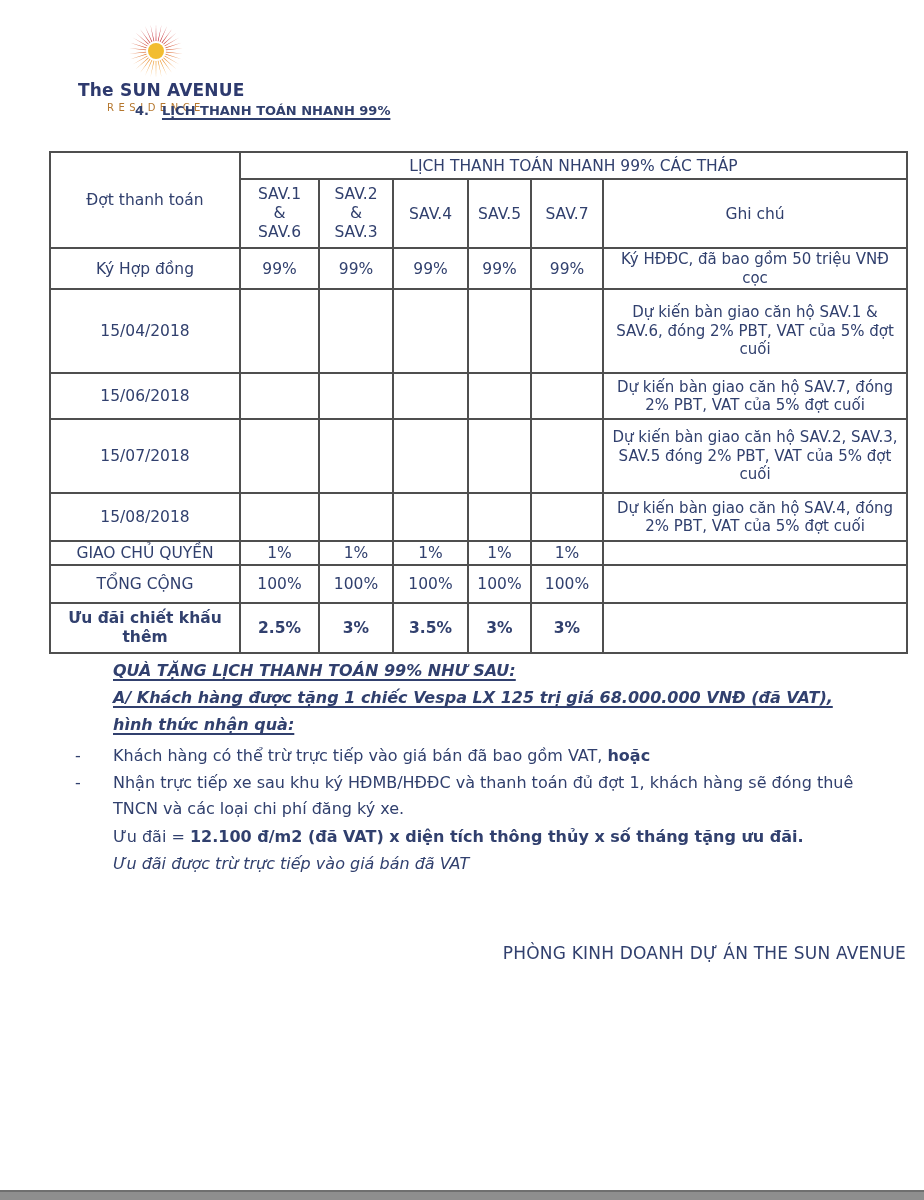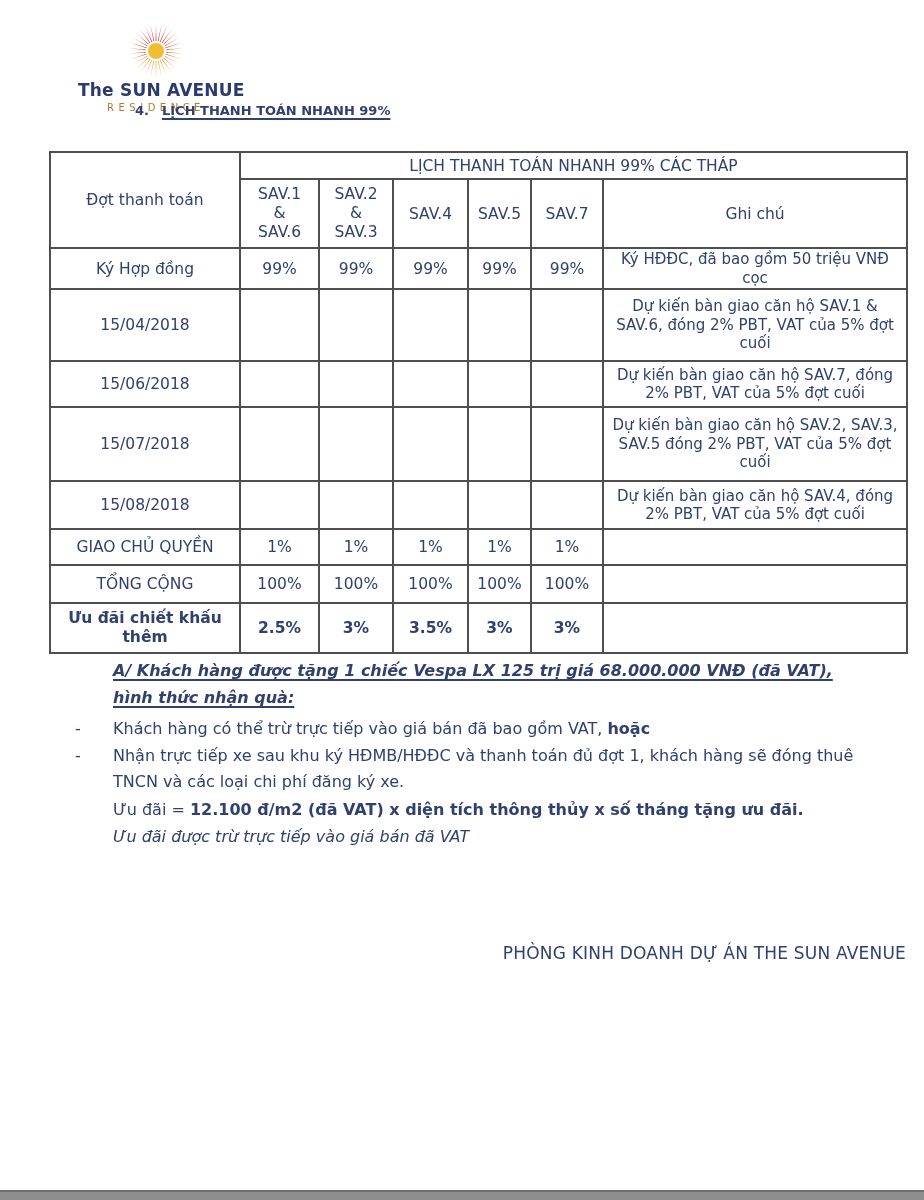--- a/index.html
+++ b/index.html
@@ -27,25 +27,25 @@
     position:absolute; left:49px; top:151px; width:857px;
     border-collapse:collapse; table-layout:fixed;
     font-size:15.5px; color:#31406e;
   }
   table.pay td { border:2px solid #4f4f4f; text-align:center; vertical-align:middle; padding:1px 5px; }
   td.group  { height:27px; font-size:15.5px; }
   tr.h2 td  { height:69px; }
   td.pre    { white-space:pre-line; line-height:19px; }
   td.note   { font-size:15px; line-height:18.5px; }
   tr.r-sign  td { height:40px; }
-  tr.r-d1    td { height:72px; }
+  tr.r-d1    td { height:84px; }
   tr.r-d2    td { height:46px; }
   tr.r-d3    td { height:74px; }
   tr.r-d4    td { height:48px; }
-  tr.r-gcq   td { height:36px; }
+  tr.r-gcq   td { height:24px; }
   tr.r-total td { height:38px; font-weight:400; }
   tr.r-disc  td { height:50px; font-weight:700; }
   tr.r-disc td.c-label { line-height:19px; }
 
   
   .gift { position:absolute; left:113px; top:657px; width:757px; font-size:16px; line-height:27px; }
   .emph { font-weight:700; font-style:italic; text-decoration:underline;
           text-decoration-thickness:1.5px; text-underline-offset:2.5px; }
   .bullets { margin-top:5px; }
   .bullet { position:relative; line-height:26.5px; }
@@ -211,20 +211,21 @@
         <td>3%</td>
         <td>3.5%</td>
         <td>3%</td>
         <td>3%</td>
         <td class="note"></td>
       </tr>
     </tbody>
   </table>
 
   <div class="gift">
+    <p class="emph">QUÀ TẶNG LỊCH THANH TOÁN 99% NHƯ SAU:</p>
     <p class="emph">A/ Khách hàng được tặng 1 chiếc Vespa LX 125 trị giá 68.000.000 VNĐ (đã VAT), hình thức nhận quà:</p>
 
     <div class="bullets">
       <div class="bullet">
         <span class="dash">-</span><span>Khách hàng có thể trừ trực tiếp vào giá bán đã bao gồm VAT, </span><b>hoặc</b>
       </div>
       <div class="bullet">
         <span class="dash">-</span><span>Nhận trực tiếp xe sau khu ký HĐMB/HĐĐC và thanh toán đủ đợt 1, khách hàng sẽ đóng thuê TNCN và các loại chi phí đăng ký xe.</span>
       </div>
     </div>

